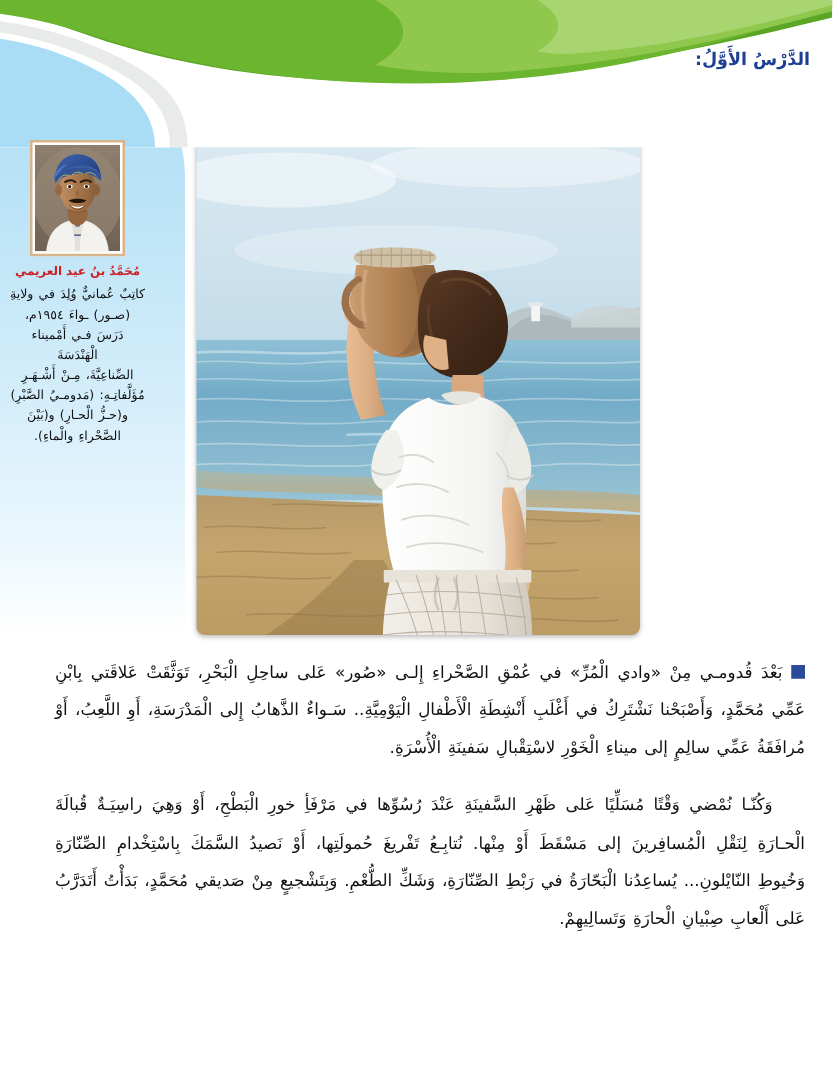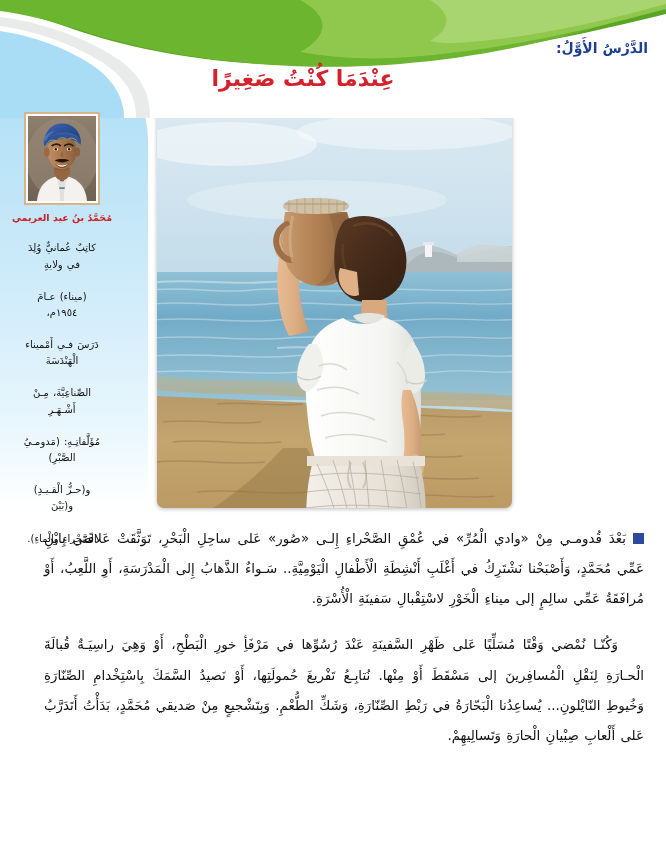--- a/index.html
+++ b/index.html
@@ -37,21 +37,21 @@
   .photo{width:100%;height:100%;display:block;}
   .author-name{
     margin-top:7px;color:#cc2026;font-weight:bold;font-size:9.5px;
     font-family:"DejaVu Sans","Liberation Sans",sans-serif;
     line-height:1.3;
   }
   .author-bio{
     margin-top:4px;padding:0 7px;color:#111;font-size:10px;line-height:1.62;
     text-align:center;word-spacing:1px;
   }
-  .author-bio p{margin:16px;}
+  .author-bio p{margin:0;}
 
   
   .lesson-label{
     position:absolute;right:18px;top:40px;z-index:8;
     color:#1c3f94;font-weight:bold;font-size:14px;letter-spacing:0;
   }
   .lesson-title{
     position:absolute;right:0;left:0;top:66px;z-index:8;
     text-align:center;color:#d4212c;font-weight:bold;font-size:22px;
     padding-right:60px;
@@ -100,21 +100,20 @@
       <path d="M430,0 H666 V4 C600,22 540,36 470,42 C450,44 440,43 430,41 C452,28 452,13 430,0 Z" fill="#b2da7c" opacity="0.75"></path>
 
       <path d="M0,17 C40,22 80,36 110,54 C140,72 150,92 150,118 L0,118 Z" fill="#e9eaea"></path>
       <path d="M0,26 C36,31 72,44 100,61 C126,77 136,96 136,118 L0,118 Z" fill="#ffffff"></path>
 
       <path d="M0,31 C34,36 66,48 92,65 C114,80 124,98 124,118 L0,118 Z" fill="#a9ddf5"></path>
     </svg>
   </div>
 
   <div class="lesson-label">الدَّرْسُ الأَوَّلُ:</div>
-  <div class="lesson-title">عِنْدَمَا كُنْتُ صَغِيرًا</div>
 
   <div class="illus">
     <svg viewBox="0 0 355 404" xmlns="http://www.w3.org/2000/svg" preserveAspectRatio="none">
       <defs>
         <linearGradient id="sky" x1="0" y1="0" x2="0" y2="1">
           <stop offset="0%" stop-color="#dbe9f1"></stop>
           <stop offset="55%" stop-color="#cfe3ee"></stop>
           <stop offset="100%" stop-color="#c3dce9"></stop>
         </linearGradient>
         <linearGradient id="sea" x1="0" y1="0" x2="0" y2="1">
@@ -339,25 +338,25 @@
 
         <path d="M31,52 C35,56 41,56 45,52 C41,54 35,54 31,52 Z" fill="#fbf8f1"></path>
         <path d="M31,52 C35,57 41,57 45,52" stroke="#5e3a21" stroke-width=".8" fill="none"></path>
 
         <path d="M30,56 C34,59 42,59 46,56" stroke="#85552f" stroke-width="1.2" fill="none" opacity=".7"></path>
       </svg>
     </div>
     <div class="author-name">مُحَمَّدُ بنُ عيد العريمي</div>
     <div class="author-bio">
       <p>كاتِبٌ عُمانيٌّ وُلِدَ في ولايةِ</p>
-      <p>(ميناء) عـامَ ١٩٥٤م،</p>
+      <p>(صـور) ـواءَ ١٩٥٤م،</p>
       <p>دَرَسَ فـي أَمْميناء الْهَنْدَسَةَ</p>
       <p>الصِّناعِيَّةَ، مِـنْ أَشْـهَـرِ</p>
       <p>مُؤَلَّفاتِـهِ: (مَدومـيُ الصَّبْرِ)</p>
-      <p>و(حـزُّ الْقـيـدِ) و(بَيْنَ</p>
+      <p>و(حـزُّ الْحـارِ) و(بَيْنَ</p>
       <p>الصَّحْراءِ والْماءِ).</p>
     </div>
   </div>
 
   <div class="body-text">
     <p class="para"><span class="bullet"></span><span>بَعْدَ قُدومـي مِنْ «وادي الْمُرِّ» في عُمْقِ الصَّحْراءِ إِلـى «صُور» عَلى ساحِلِ الْبَحْرِ، تَوَثَّقَتْ عَلاقَتي بِابْنِ عَمِّي مُحَمَّدٍ، وَأَصْبَحْنا نَشْتَرِكُ في أَغْلَبِ أَنْشِطَةِ الْأَطْفالِ الْيَوْمِيَّةِ.. سَـواءٌ الذَّهابُ إِلى الْمَدْرَسَةِ، أَوِ اللَّعِبُ، أَوْ مُرافَقَةُ عَمِّي سالِمٍ إلى ميناءِ الْخَوْرِ لاسْتِقْبالِ سَفينَةِ الْأُسْرَةِ.</span></p>
     <p class="para last"><span class="para-indent"></span><span>وَكُنّـا نُمْضي وَقْتًا مُسَلِّيًا عَلى ظَهْرِ السَّفينَةِ عَنْدَ رُسُوِّها في مَرْفَأِ خورِ الْبَطْحِ، أَوْ وَهِيَ راسِيَـةٌ قُبالَةَ الْحـارَةِ لِنَقْلِ الْمُسافِرينَ إلى مَسْقَطَ أَوْ مِنْها. نُتابِـعُ تَفْريغَ حُمولَتِها، أَوْ نَصيدُ السَّمَكَ بِاسْتِخْدامِ الصِّنّارَةِ وَخُيوطِ النّايْلونِ... يُساعِدُنا الْبَحّارَةُ في رَبْطِ الصِّنّارَةِ، وَشَكِّ الطُّعْمِ. وَبِتَشْجيعٍ مِنْ صَديقي مُحَمَّدٍ، بَدَأْتُ أَتَدَرَّبُ عَلى أَلْعابِ صِبْيانِ الْحارَةِ وَتَسالِيهِمْ.</span></p>
   </div>
 
 </div>

